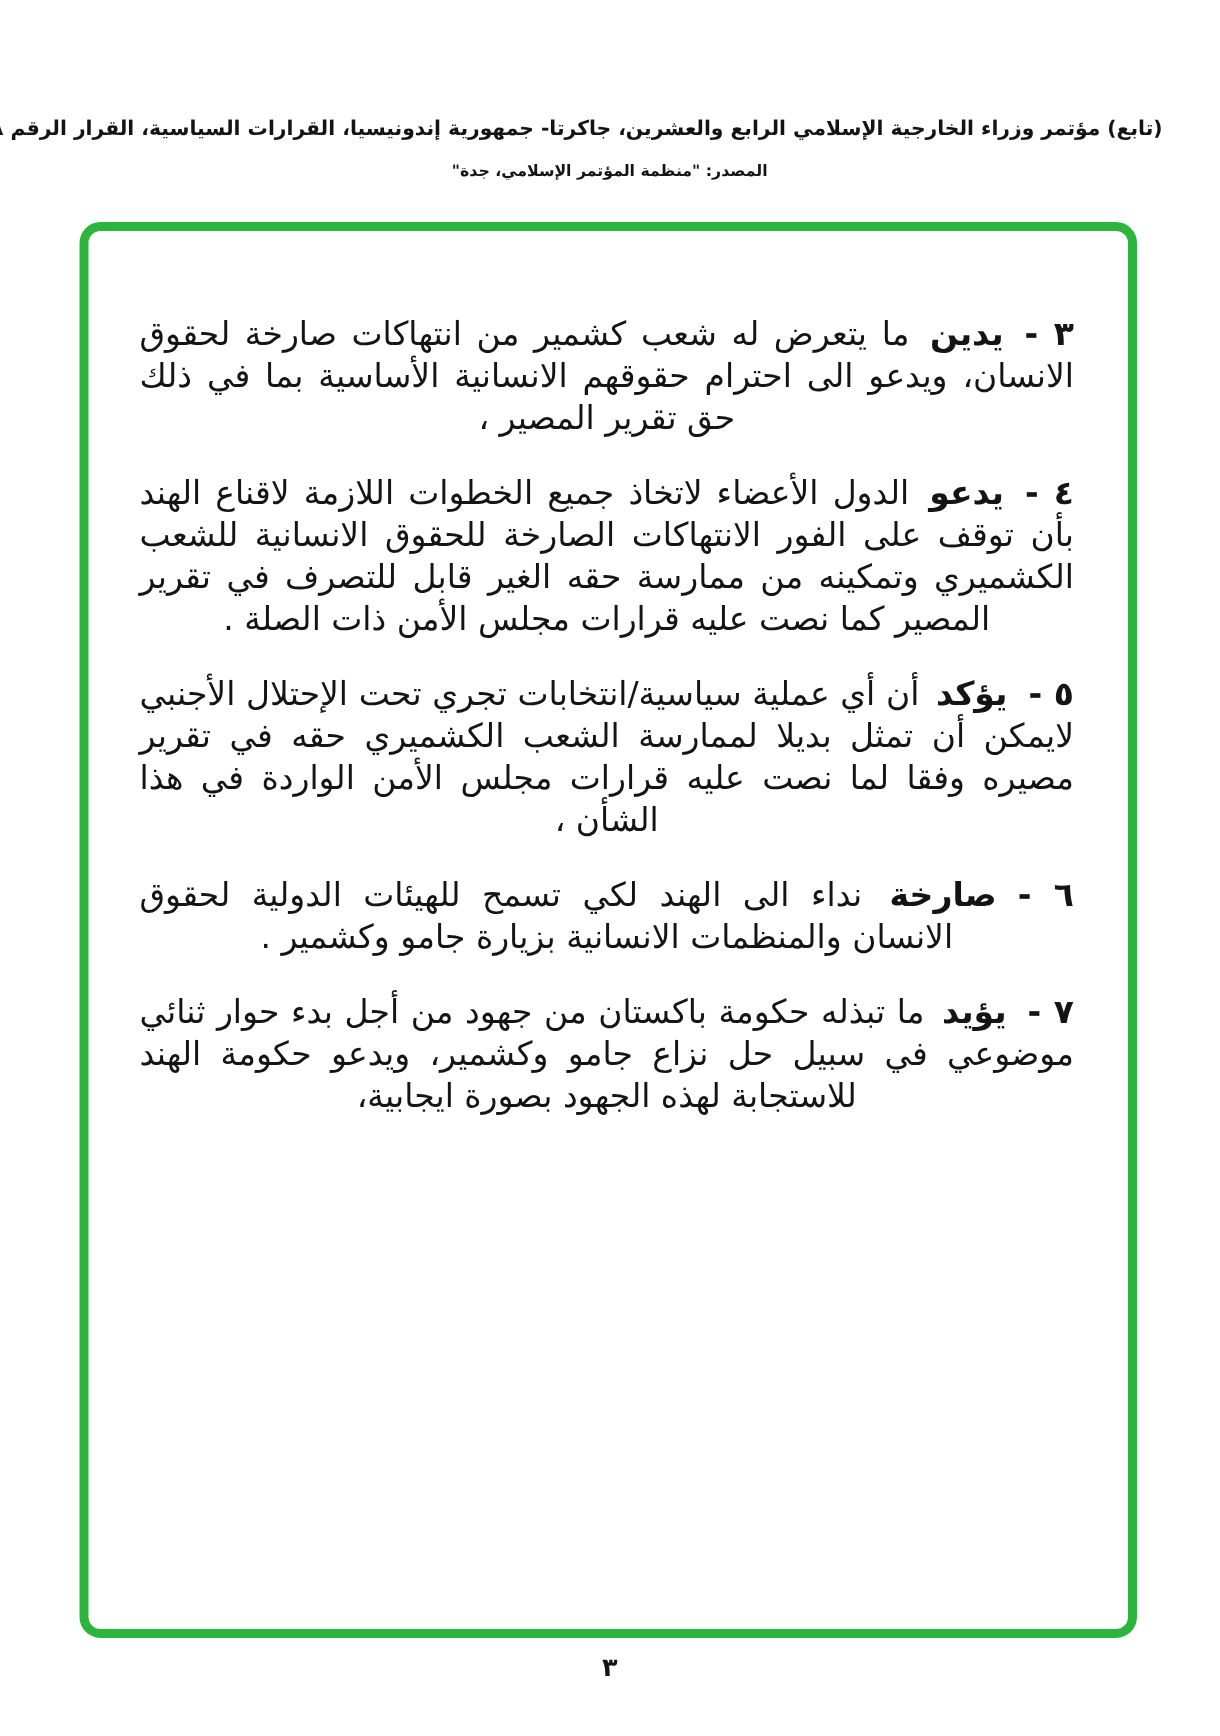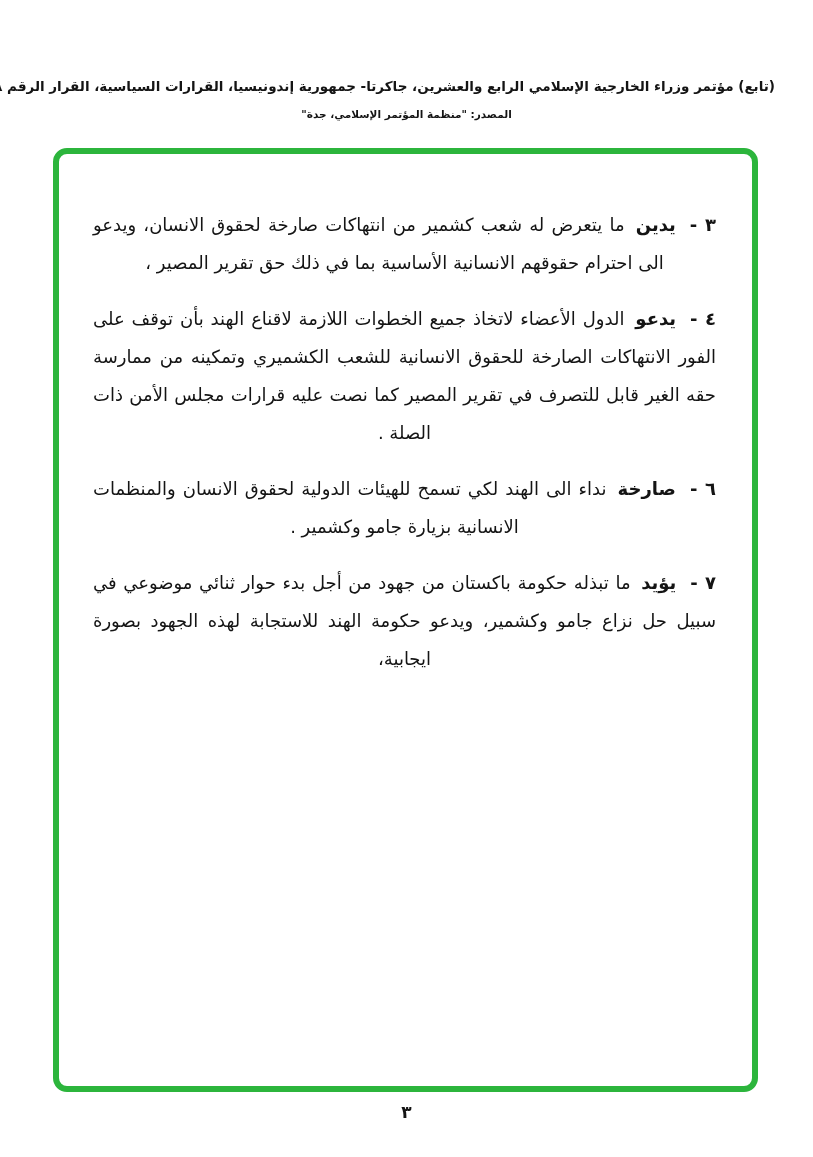--- a/index.html
+++ b/index.html
@@ -36,22 +36,22 @@
     border: 6px solid var(--green);
     border-radius: 14px;
     background: #ffffff;
   }
   .box-content {
     position: absolute;
     top: 34px; right: 36px; left: 34px;
     direction: rtl;
   }
   .res-item {
-    font-size: 18px;
-    line-height: 38px;
+    font-size: 22px;
+    line-height: 28px;
     text-align: justify;
     text-align-last: center;
     margin-bottom: 16px;
     color: var(--ink);
   }
   .res-item .num {
     font-weight: bold;
     padding-left: 14px;
     white-space: nowrap;
   }
@@ -73,20 +73,21 @@
 <div class="header-line1">(تابع) مؤتمر وزراء الخارجية الإسلامي الرابع والعشرين، جاكرتا- جمهورية إندونيسيا، القرارات السياسية، القرار الرقم ٢٤/٨-س</div>
 <div class="header-line2">المصدر:  "منظمة المؤتمر الإسلامي، جدة"</div>
 
 <div class="resolution-box">
   <div class="box-content">
 
     <p class="res-item"><span class="num">٣ -</span><span class="kw">يدين</span> <span class="txt">ما يتعرض له شعب كشمير من انتهاكات صارخة لحقوق الانسان، ويدعو الى احترام حقوقهم الانسانية الأساسية بما في ذلك حق تقرير المصير ،</span></p>
 
     <p class="res-item"><span class="num">٤ -</span><span class="kw">يدعو</span> <span class="txt">الدول الأعضاء لاتخاذ جميع الخطوات اللازمة لاقناع الهند بأن توقف على الفور الانتهاكات الصارخة للحقوق الانسانية للشعب الكشميري وتمكينه من ممارسة حقه الغير قابل للتصرف في تقرير المصير كما نصت عليه قرارات مجلس الأمن ذات الصلة .</span></p>
 
+    <p class="res-item"><span class="num">٥ -</span><span class="kw">يؤكد</span> <span class="txt">أن أي عملية سياسية/انتخابات تجري تحت الإحتلال الأجنبي لايمكن أن تمثل بديلا لممارسة الشعب الكشميري حقه في تقرير مصيره وفقا لما نصت عليه قرارات مجلس الأمن الواردة في هذا الشأن ،</span></p>
 
     <p class="res-item"><span class="num">٦ -</span><span class="kw">صارخة</span> <span class="txt">نداء الى الهند لكي تسمح للهيئات الدولية لحقوق الانسان والمنظمات الانسانية بزيارة جامو وكشمير .</span></p>
 
     <p class="res-item"><span class="num">٧ -</span><span class="kw">يؤيد</span> <span class="txt">ما تبذله حكومة باكستان من جهود من أجل بدء حوار ثنائي موضوعي في سبيل حل نزاع جامو وكشمير، ويدعو حكومة الهند للاستجابة لهذه الجهود بصورة ايجابية،</span></p>
 
 
 
 
   </div>
 </div>

